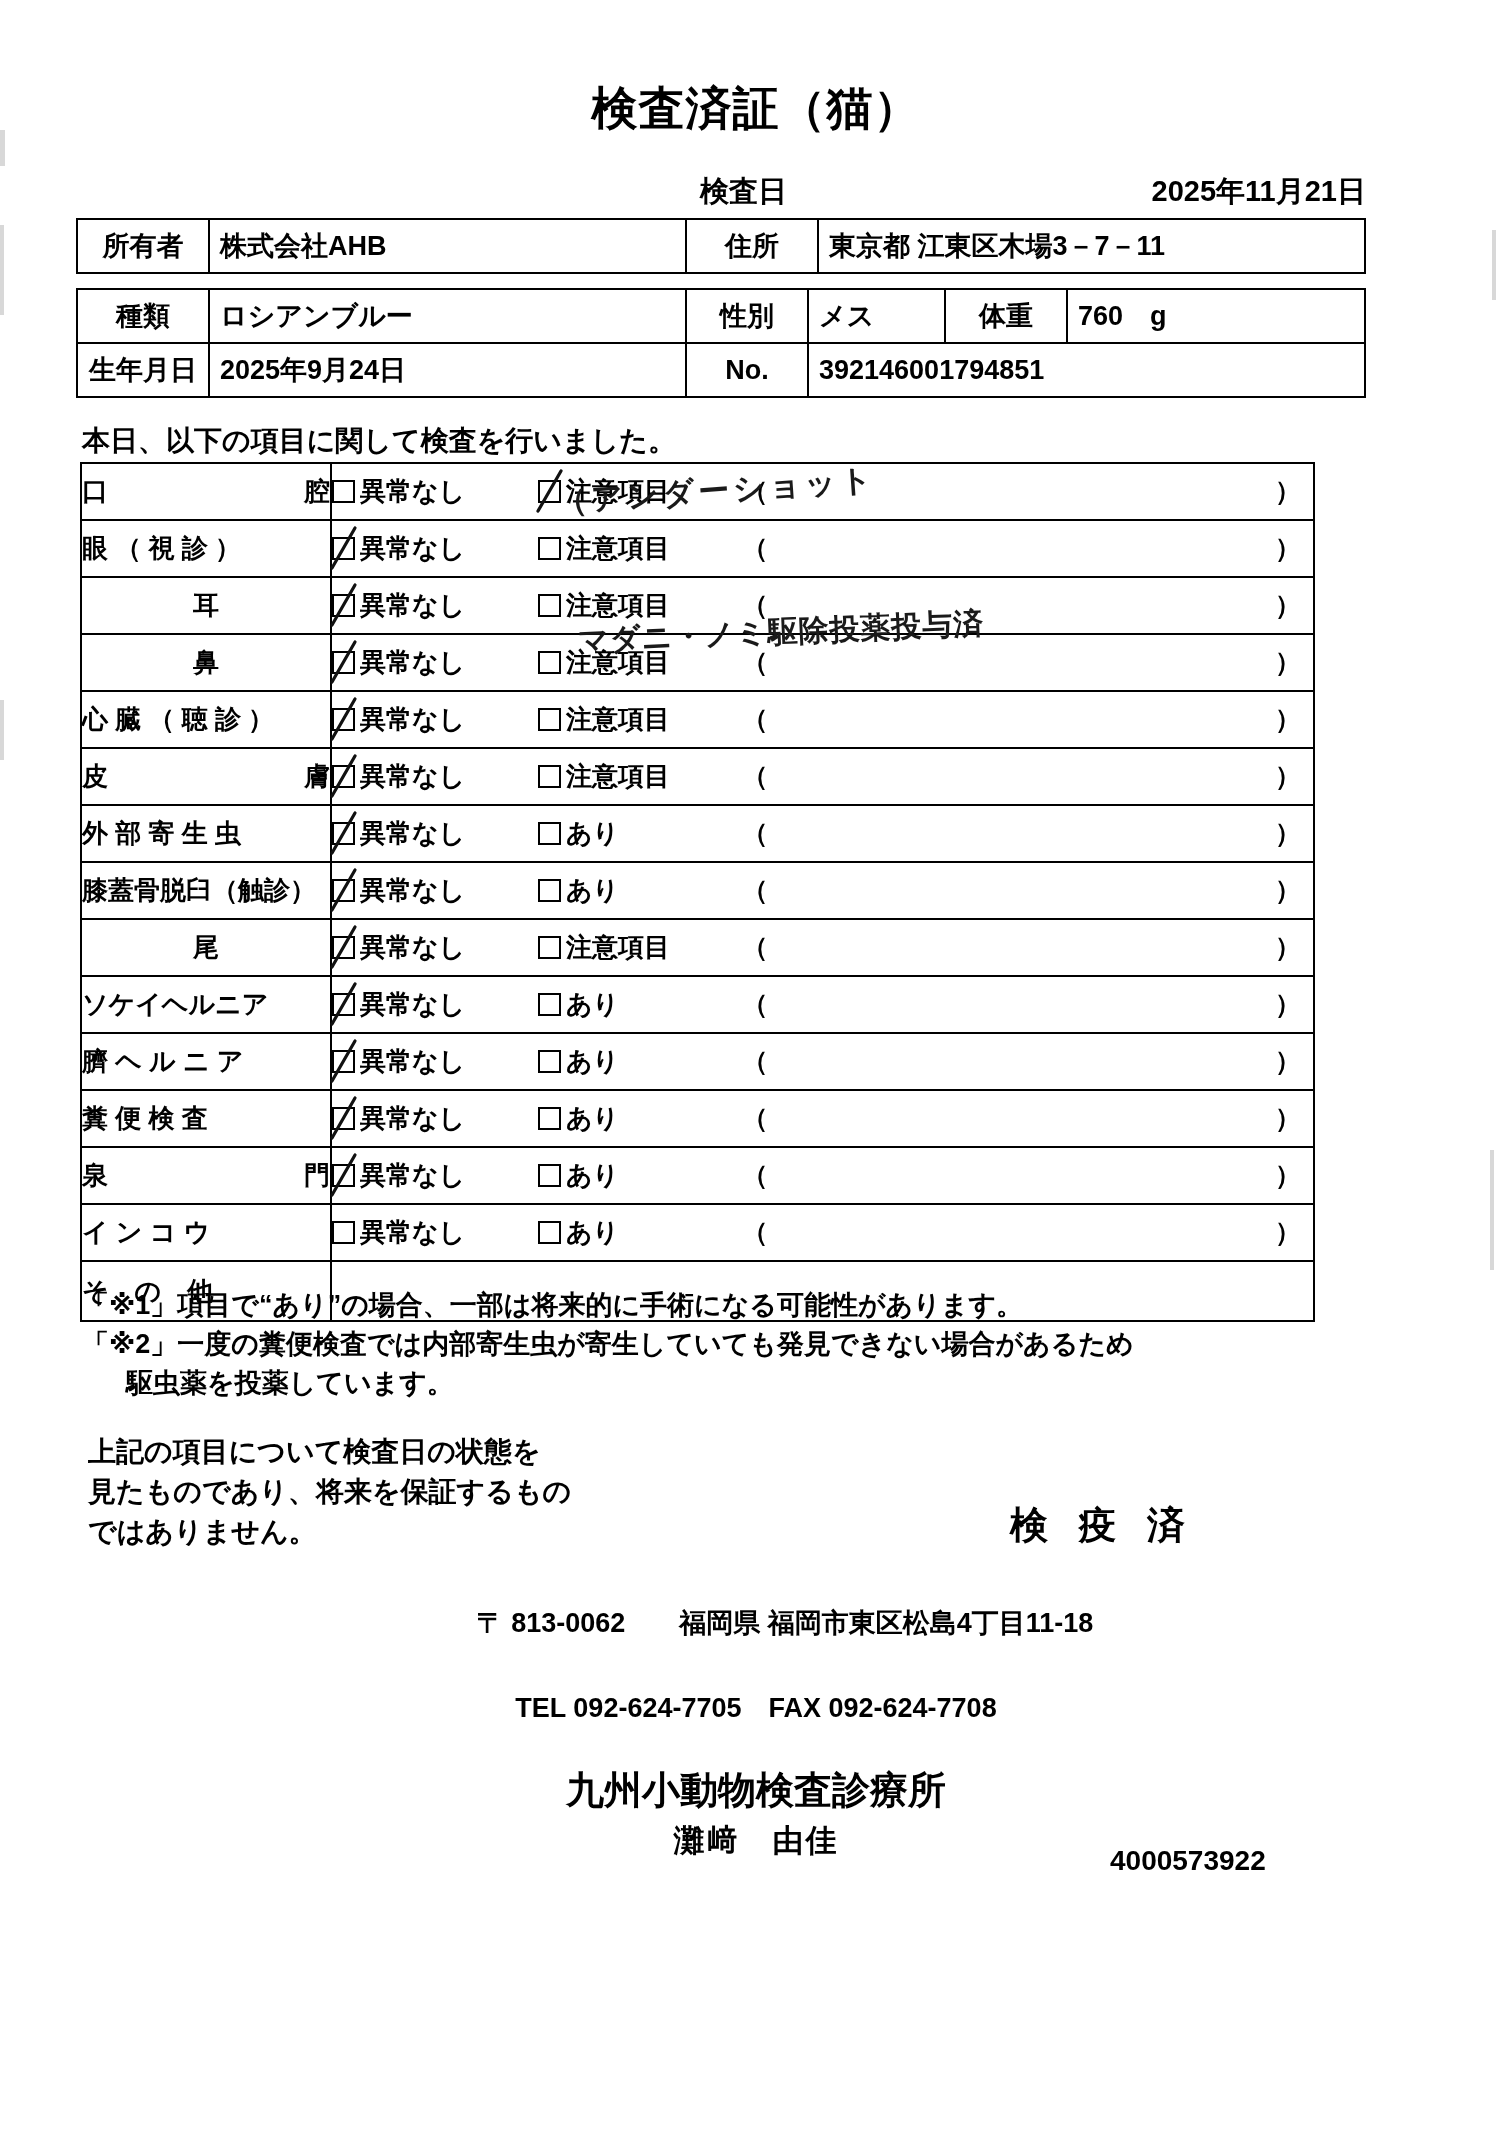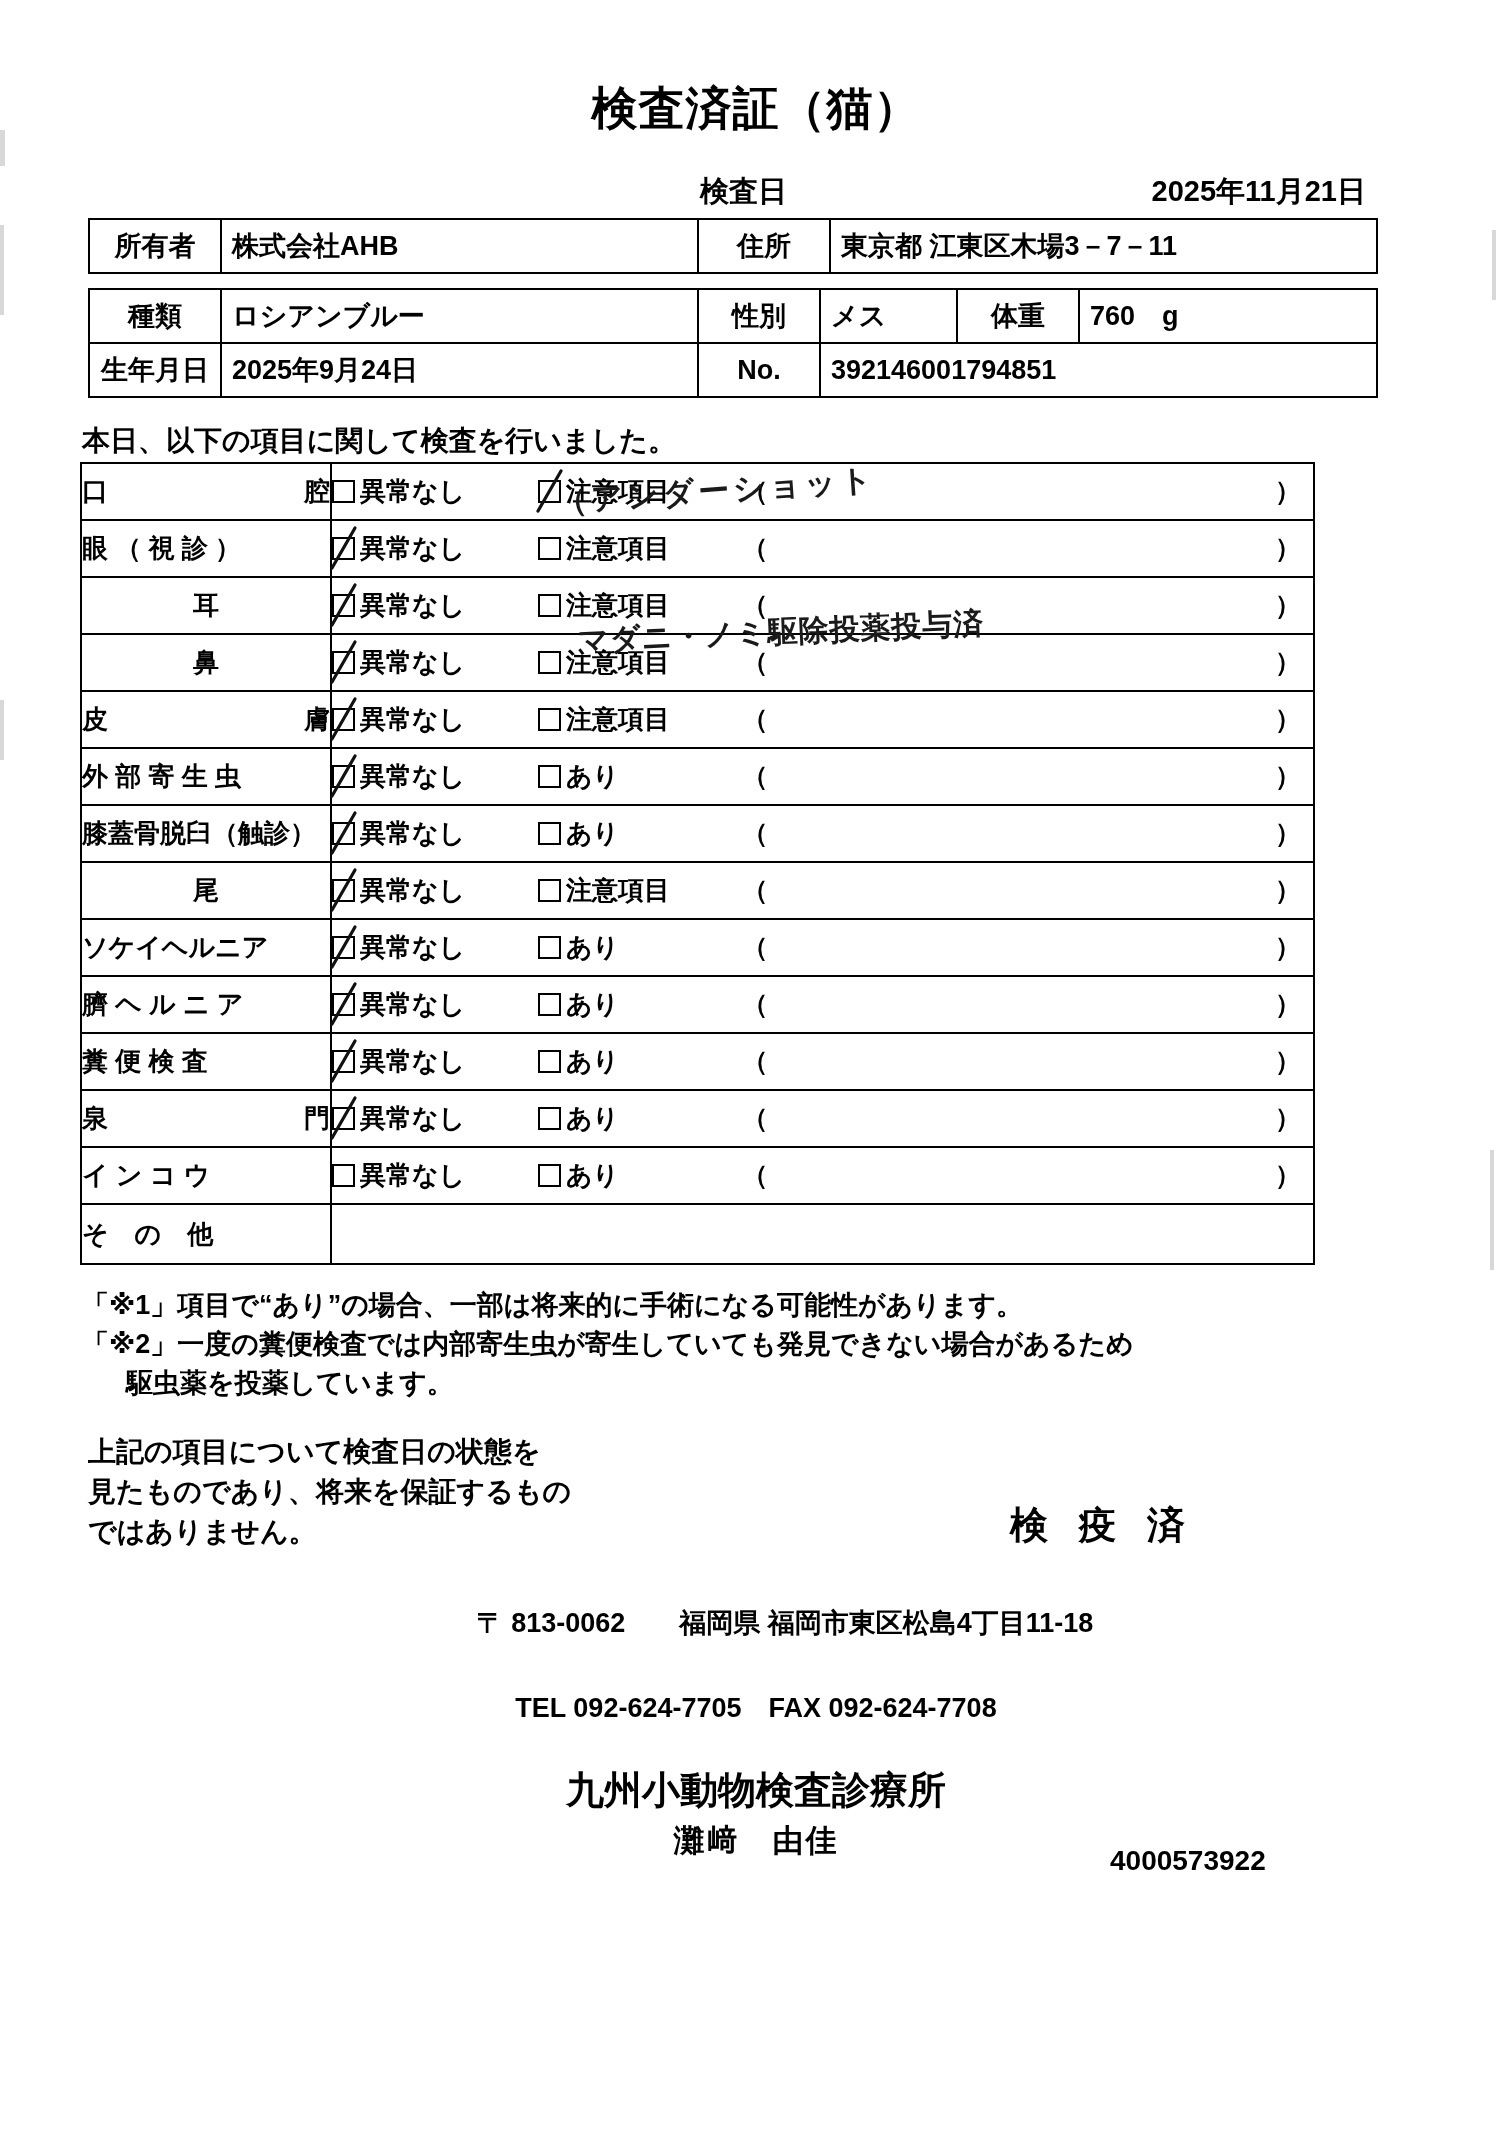--- a/index.html
+++ b/index.html
@@ -45,21 +45,21 @@
     align-items: baseline;
     font-size: 29px;
     font-weight: bold;
   }
   .exam-date-label { width: 250px; }
   .exam-date-value { flex: 1; text-align: right; padding-right: 14px; }
 
   
   .hdr-table {
     position: absolute;
-    left: 88px;
+    left: 76px;
     width: 1290px;
     border-collapse: collapse;
     table-layout: fixed;
   }
   .hdr-table td {
     border: 2.5px solid #000;
     font-size: 27px;
     font-weight: bold;
     height: 52px;
     padding: 0 10px;
@@ -388,20 +388,41 @@
                 <span class="opt opt-b">
                   <span class="box"></span>
                   <span>注意項目</span>
                 </span>
                 <span class="paren-open">（</span>
                 <span class="paren-close">）</span>
               </span>
             </td>
           </tr>
           <tr>
+            <td class="col-name"><span>心 臓 （ 聴 診 ）</span></td>
+            <td class="col-opts cell-free">
+              <span class="opts-inner">
+                <span class="opt opt-a">
+                  <span class="box">
+                    <svg class="tick" viewBox="0 0 38 46">
+                      <path d="M30 3 L7 43" stroke="#111" stroke-width="3.2" fill="none" stroke-linecap="round"></path>
+                    </svg>
+                  </span>
+                  <span>異常なし</span>
+                </span>
+                <span class="opt opt-b">
+                  <span class="box"></span>
+                  <span>注意項目</span>
+                </span>
+                <span class="paren-open">（</span>
+                <span class="paren-close">）</span>
+              </span>
+            </td>
+          </tr>
+          <tr>
             <td class="col-name">
               <span class="name-spread">
                 <span>皮</span>
                 <span>膚</span>
               </span>
             </td>
             <td class="col-opts cell-free">
               <span class="opts-inner">
                 <span class="opt opt-a">
                   <span class="box">

